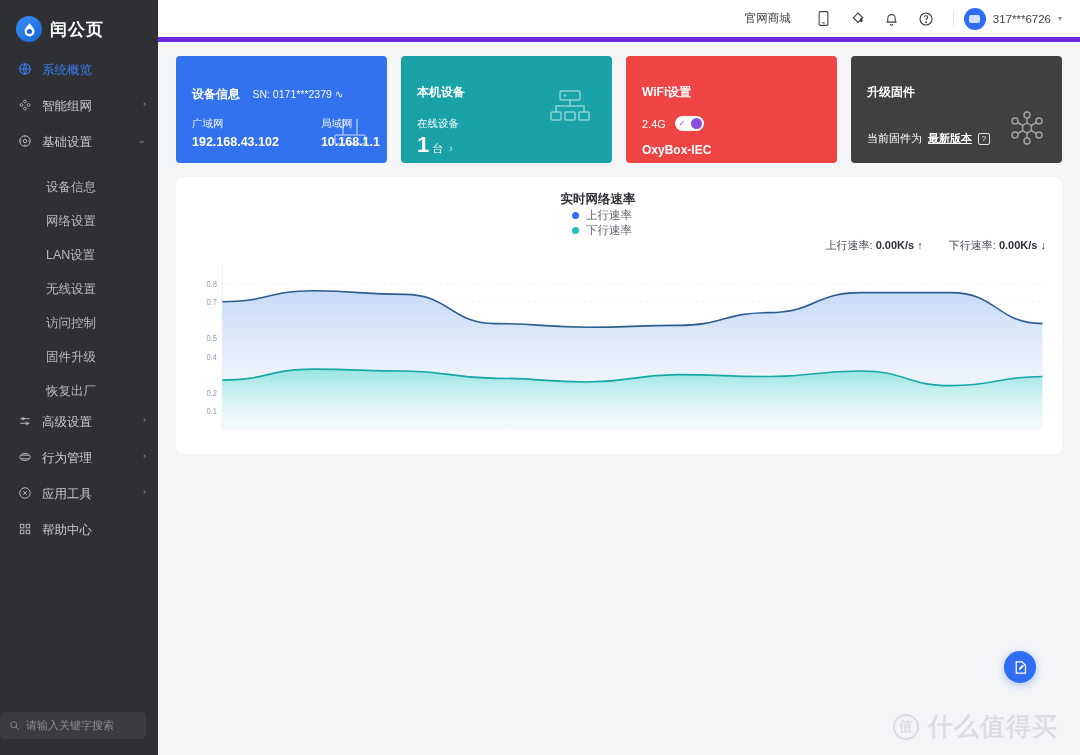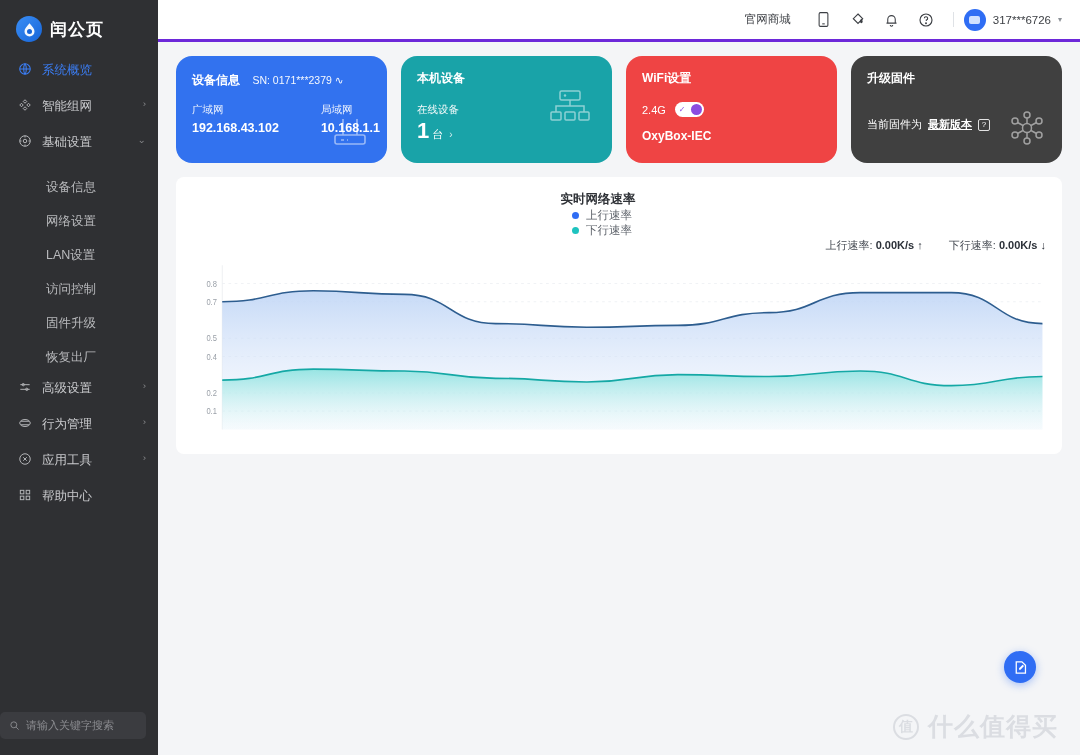--- a/index.html
+++ b/index.html
@@ -46,40 +46,40 @@
     height:27px; background:#3b3c40; border-radius:5px;
     display:flex; align-items:center; gap:6px; padding:0 9px;
   }
   .side-search .ss-ph { color:#8b8c90; font-size:11px; filter:blur(0.5px); white-space:nowrap; }
 
   
   .main { flex:1 1 auto; height:755px; display:flex; flex-direction:column; background:#f4f5f7; min-width:0; }
   .topbar {
     height:42px; background:#ffffff; display:flex; align-items:center;
     justify-content:flex-end; padding-right:18px; gap:0px; flex:0 0 42px;
-    border-bottom:3px solid #6d28d9;
+    border-bottom:5px solid #6d28d9;
   }
   .tb-text { font-size:11.5px; color:#3c3f44; margin-right:16px; filter:blur(0.5px); white-space:nowrap; }
   .tb-ico { width:34px; height:34px; display:flex; align-items:center; justify-content:center; cursor:pointer; }
   .tb-div { width:1px; height:15px; background:#dfe2e6; margin:0 10px; }
   .tb-user { display:flex; align-items:center; gap:7px; cursor:pointer; }
   .tb-avatar {
     width:22px; height:22px; border-radius:50%; background:#2f6df4;
     display:flex; align-items:center; justify-content:center; flex:0 0 22px;
   }
   .tb-avatar i { display:block; width:11px; height:8px; background:#cfe0ff; border-radius:2px; }
   .tb-uname { font-size:11.5px; color:#3c3f44; filter:blur(0.55px); white-space:nowrap; }
   .tb-caret { font-size:8px; color:#8d9298; }
 
   .content { flex:1 1 auto; padding:14px 18px 0 18px; overflow:hidden; }
 
   
   .cards { display:flex; gap:14px; }
   .card {
-    flex:1 1 0; height:107px; border-radius:16px; padding:14px 16px;
+    flex:1 1 0; height:107px; border-radius:4px; padding:28px 16px;
     position:relative; overflow:hidden; color:#ffffff; cursor:pointer;
   }
   .card-title { font-size:12px; font-weight:bold; filter:blur(0.5px); white-space:nowrap; }
   .card-sn { font-size:10.5px; margin-left:8px; font-weight:normal; opacity:.95; filter:blur(0.5px); }
   .c-blue  { background:#3272ef; }
   .c-teal  { background:#19a3a8; }
   .c-purple{ background:#ef4444; }
   .c-green { background:#404040; }
   .ip-row { display:flex; gap:42px; margin-top:14px; }
   .ip-lab { font-size:10.5px; opacity:.92; filter:blur(0.5px); margin-bottom:4px; white-space:nowrap;}
@@ -196,20 +196,23 @@
       </div>
 
       <div class="nav-sub">
         <span>设备信息</span>
       </div>
       <div class="nav-sub">
         <span>网络设置</span>
       </div>
       <div class="nav-sub">
         <span>LAN设置</span>
+      </div>
+      <div class="nav-sub">
+        <span>无线设置</span>
       </div>
       <div class="nav-sub">
         <span>访问控制</span>
       </div>
       <div class="nav-sub">
         <span>固件升级</span>
       </div>
       <div class="nav-sub">
         <span>恢复出厂</span>
       </div>

